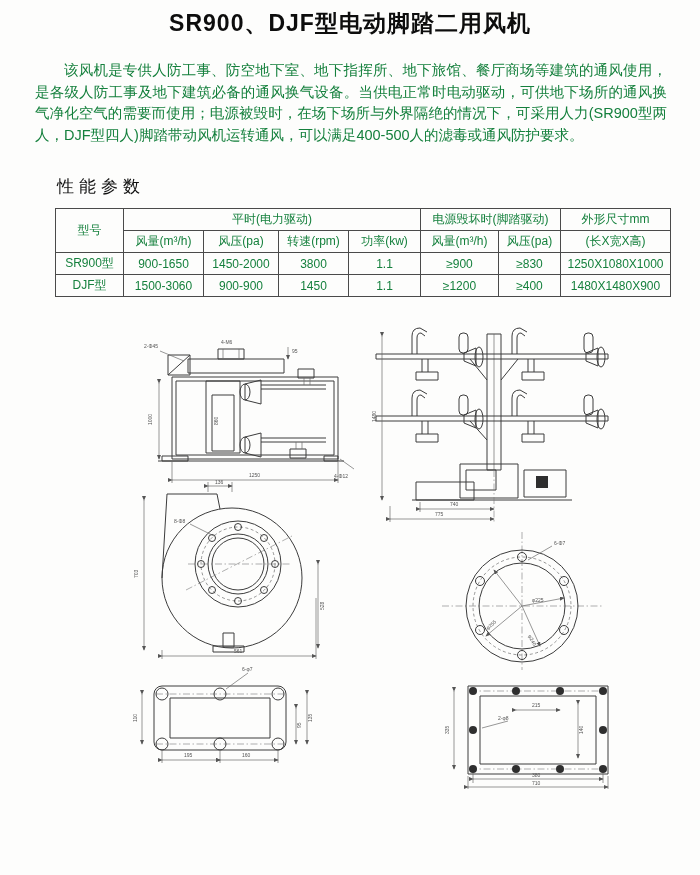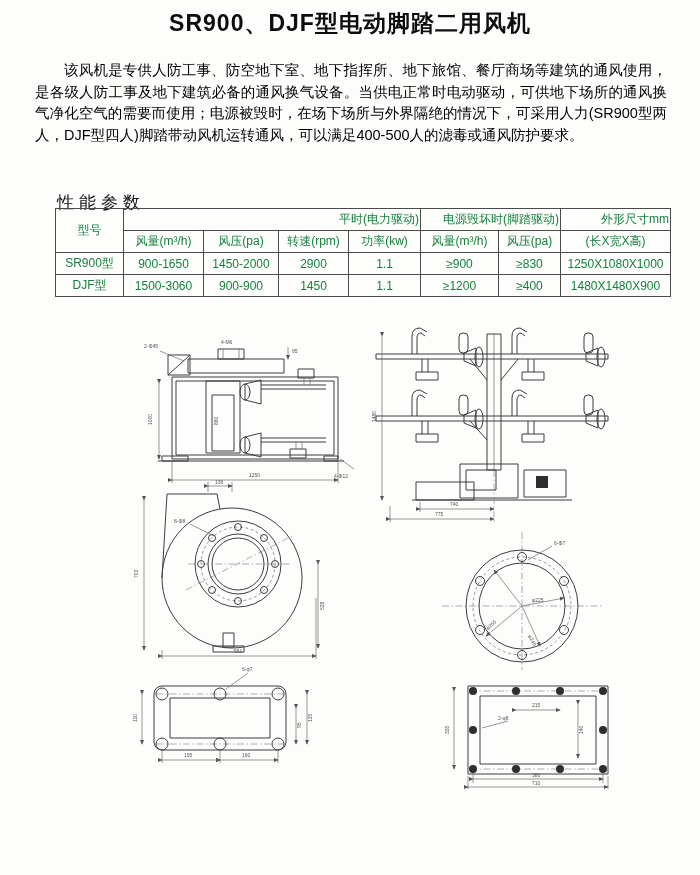--- a/index.html
+++ b/index.html
@@ -4,31 +4,31 @@
 <style>
   * { margin:0; padding:0; box-sizing:border-box; }
   html,body { width:700px; height:875px; }
   body { background:#fdfdfc; font-family:"Liberation Sans","DejaVu Sans",sans-serif; color:#141414; position:relative; overflow:hidden; }
   .page { position:absolute; left:0; top:0; width:700px; height:875px; }
 
   .doc-title { position:absolute; top:8px; left:0; width:700px; text-align:center;
     font-size:23px; font-weight:bold; letter-spacing:1px; color:#0d0d0d; }
 
   .intro { position:absolute; top:60px; left:35px; width:632px;
-    font-size:14.5px; line-height:21.6px; text-align:justify; text-indent:2em; color:#000000; }
-
-  .sec-head { position:absolute; left:57px; font-size:17px; letter-spacing:5px; color:#101010;margin-top:16px; }
+    font-size:14.5px; line-height:21.6px; text-align:justify; text-indent:2em; color:#15803d; }
+
+  .sec-head { position:absolute; left:57px; font-size:17px; letter-spacing:5px; color:#101010; }
   .sec-head.perf { top:175px; }
   .sec-head.dims { top:306px; }
 
   table.spec { position:absolute; left:55px; top:208px; width:615px;
     border-collapse:collapse; table-layout:fixed; font-size:12px; color:#15803d; }
   table.spec td { border:1px solid #4a4a4a; text-align:center; vertical-align:middle;
     padding:2px 1px; height:20px; white-space:nowrap; overflow:hidden; }
-  table.spec td.grp { height:22px;text-align:right; }
+  table.spec td.grp { height:22px; }
 
   .drawings { position:absolute; left:0; top:320px; width:700px; height:475px; }
   .drw { position:absolute; }
   svg { display:block; }
   svg * { vector-effect:non-scaling-stroke; }
   .ln { stroke:#3c3c3c; stroke-width:1; fill:none; }
   .thin { stroke:#6a6a6a; stroke-width:0.7; fill:none; }
   .cl { stroke:#7a7a7a; stroke-width:0.6; fill:none; stroke-dasharray:7 2.5 1.5 2.5; }
   .dash { stroke:#6a6a6a; stroke-width:0.7; fill:none; stroke-dasharray:3 2.5; }
   .dim { font-size:5px; fill:#555; }
@@ -72,21 +72,21 @@
         <td>转速(rpm)</td>
         <td>功率(kw)</td>
         <td>风量(m³/h)</td>
         <td>风压(pa)</td>
         <td>(长X宽X高)</td>
       </tr>
       <tr>
         <td>SR900型</td>
         <td>900-1650</td>
         <td>1450-2000</td>
-        <td>2900</td>
+        <td>3800</td>
         <td>1.1</td>
         <td>≥900</td>
         <td>≥830</td>
         <td>1250X1080X1000</td>
       </tr>
       <tr>
         <td>DJF型</td>
         <td>1500-3060</td>
         <td>900-900</td>
         <td>1450</td>

